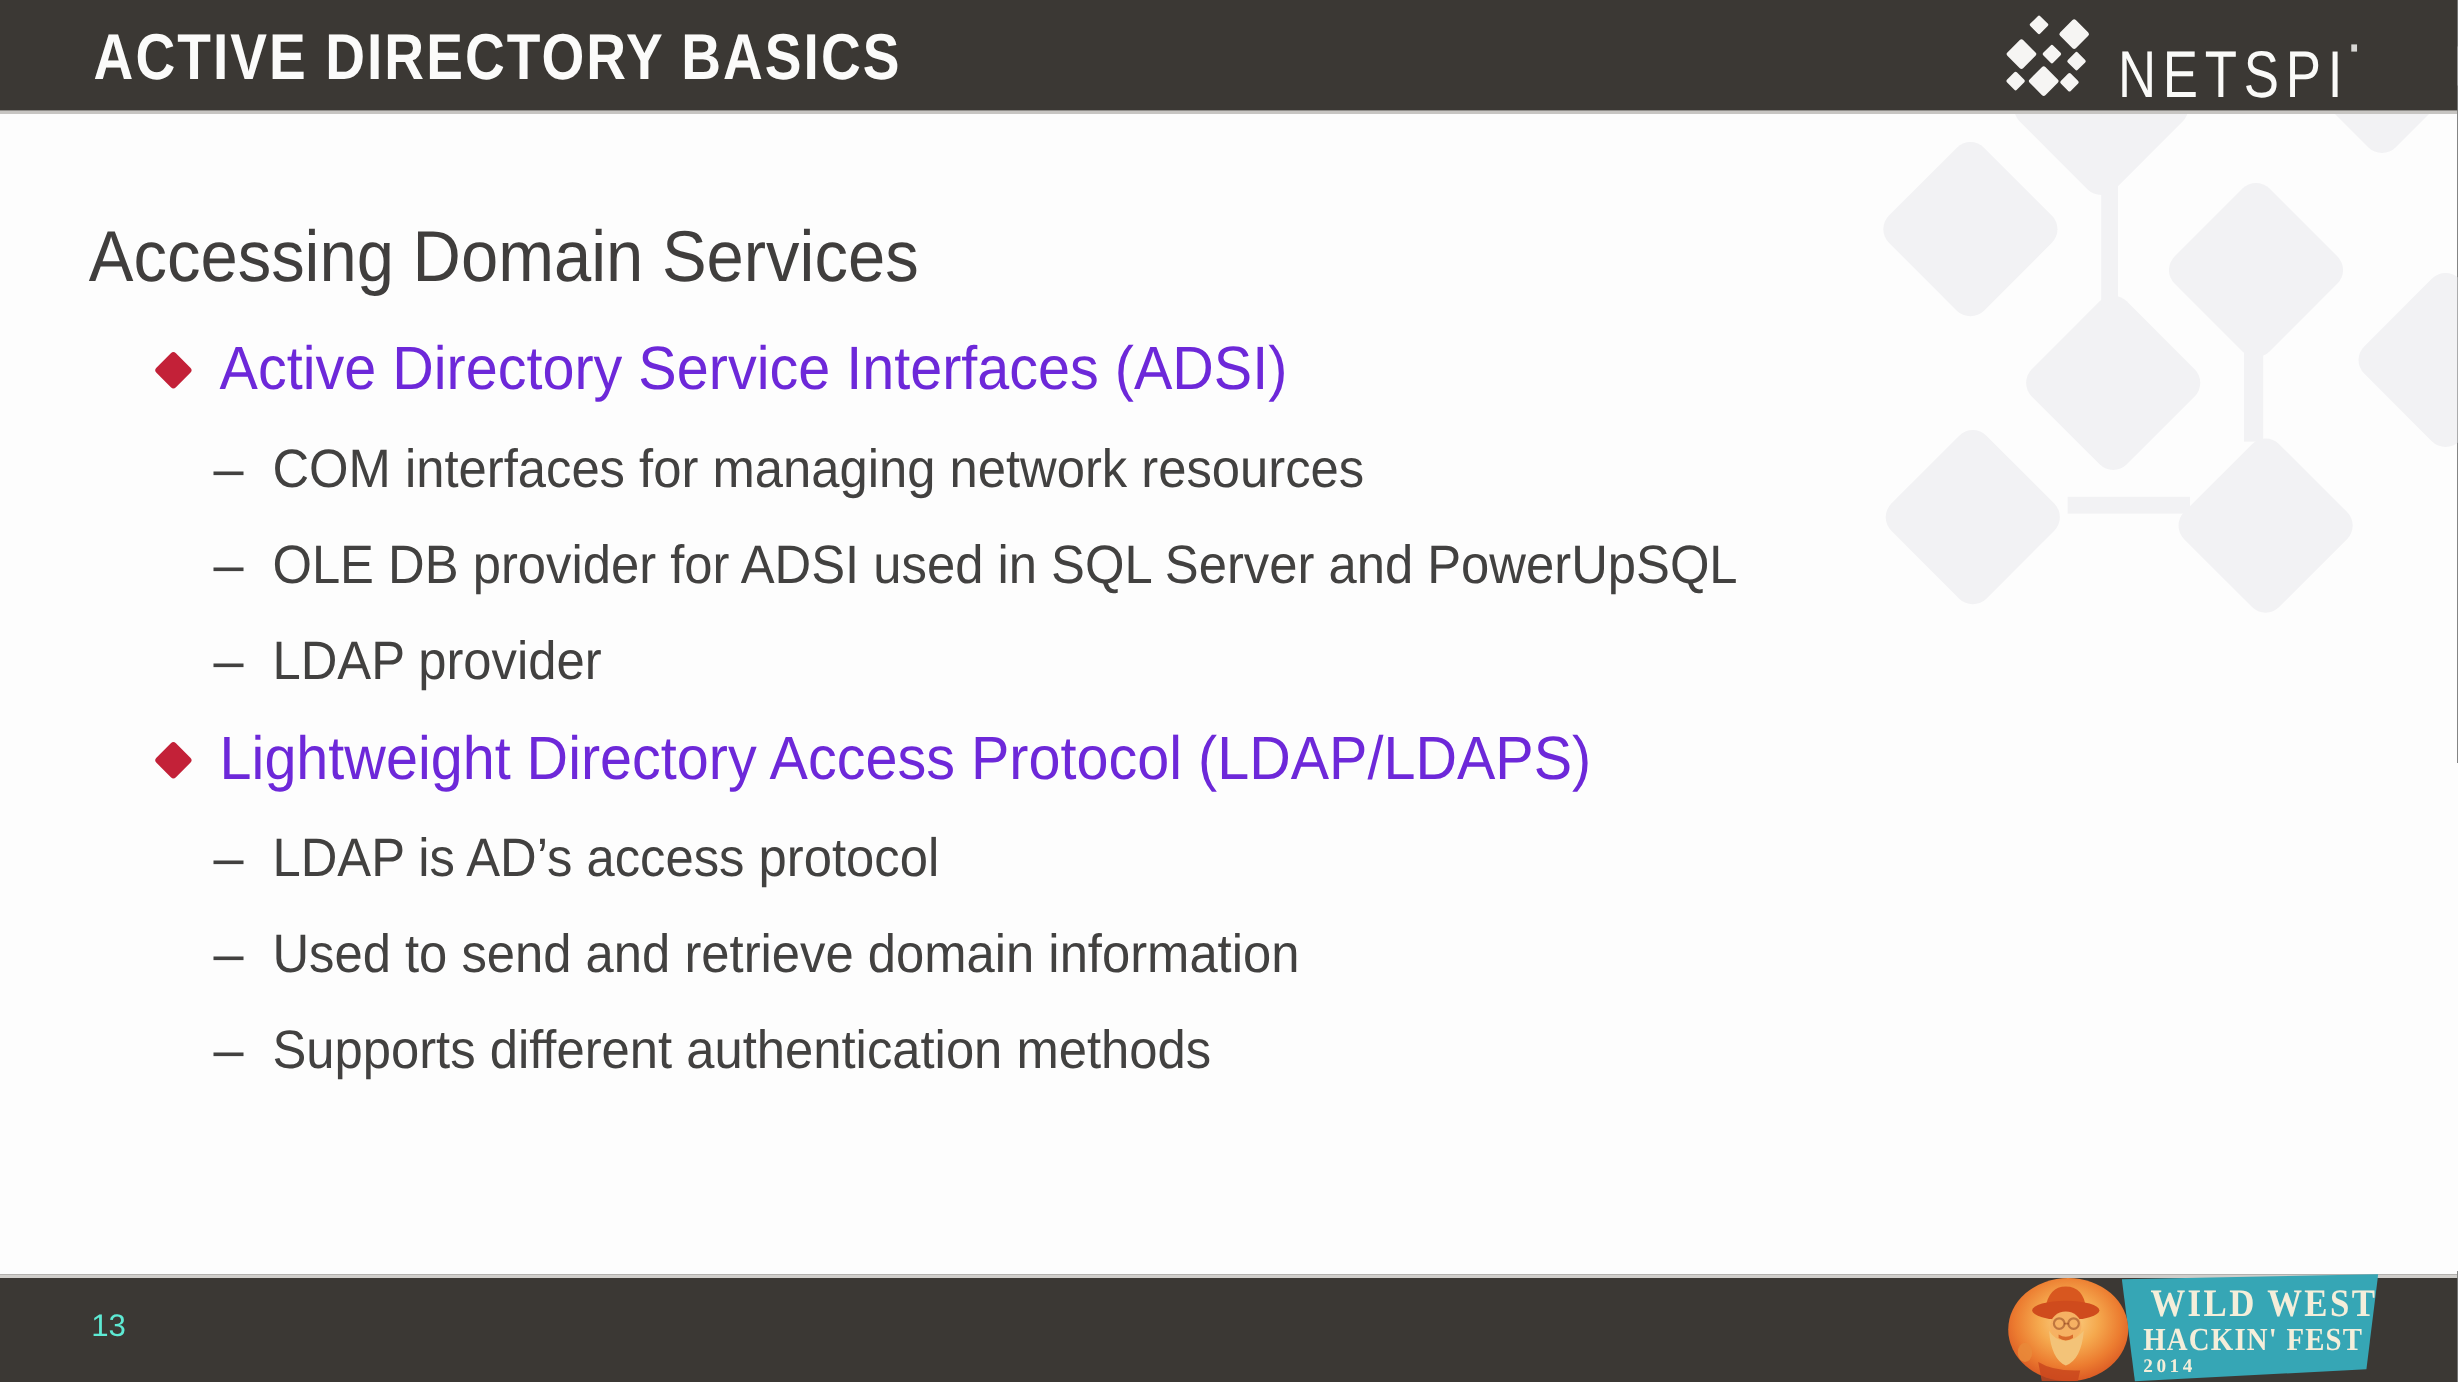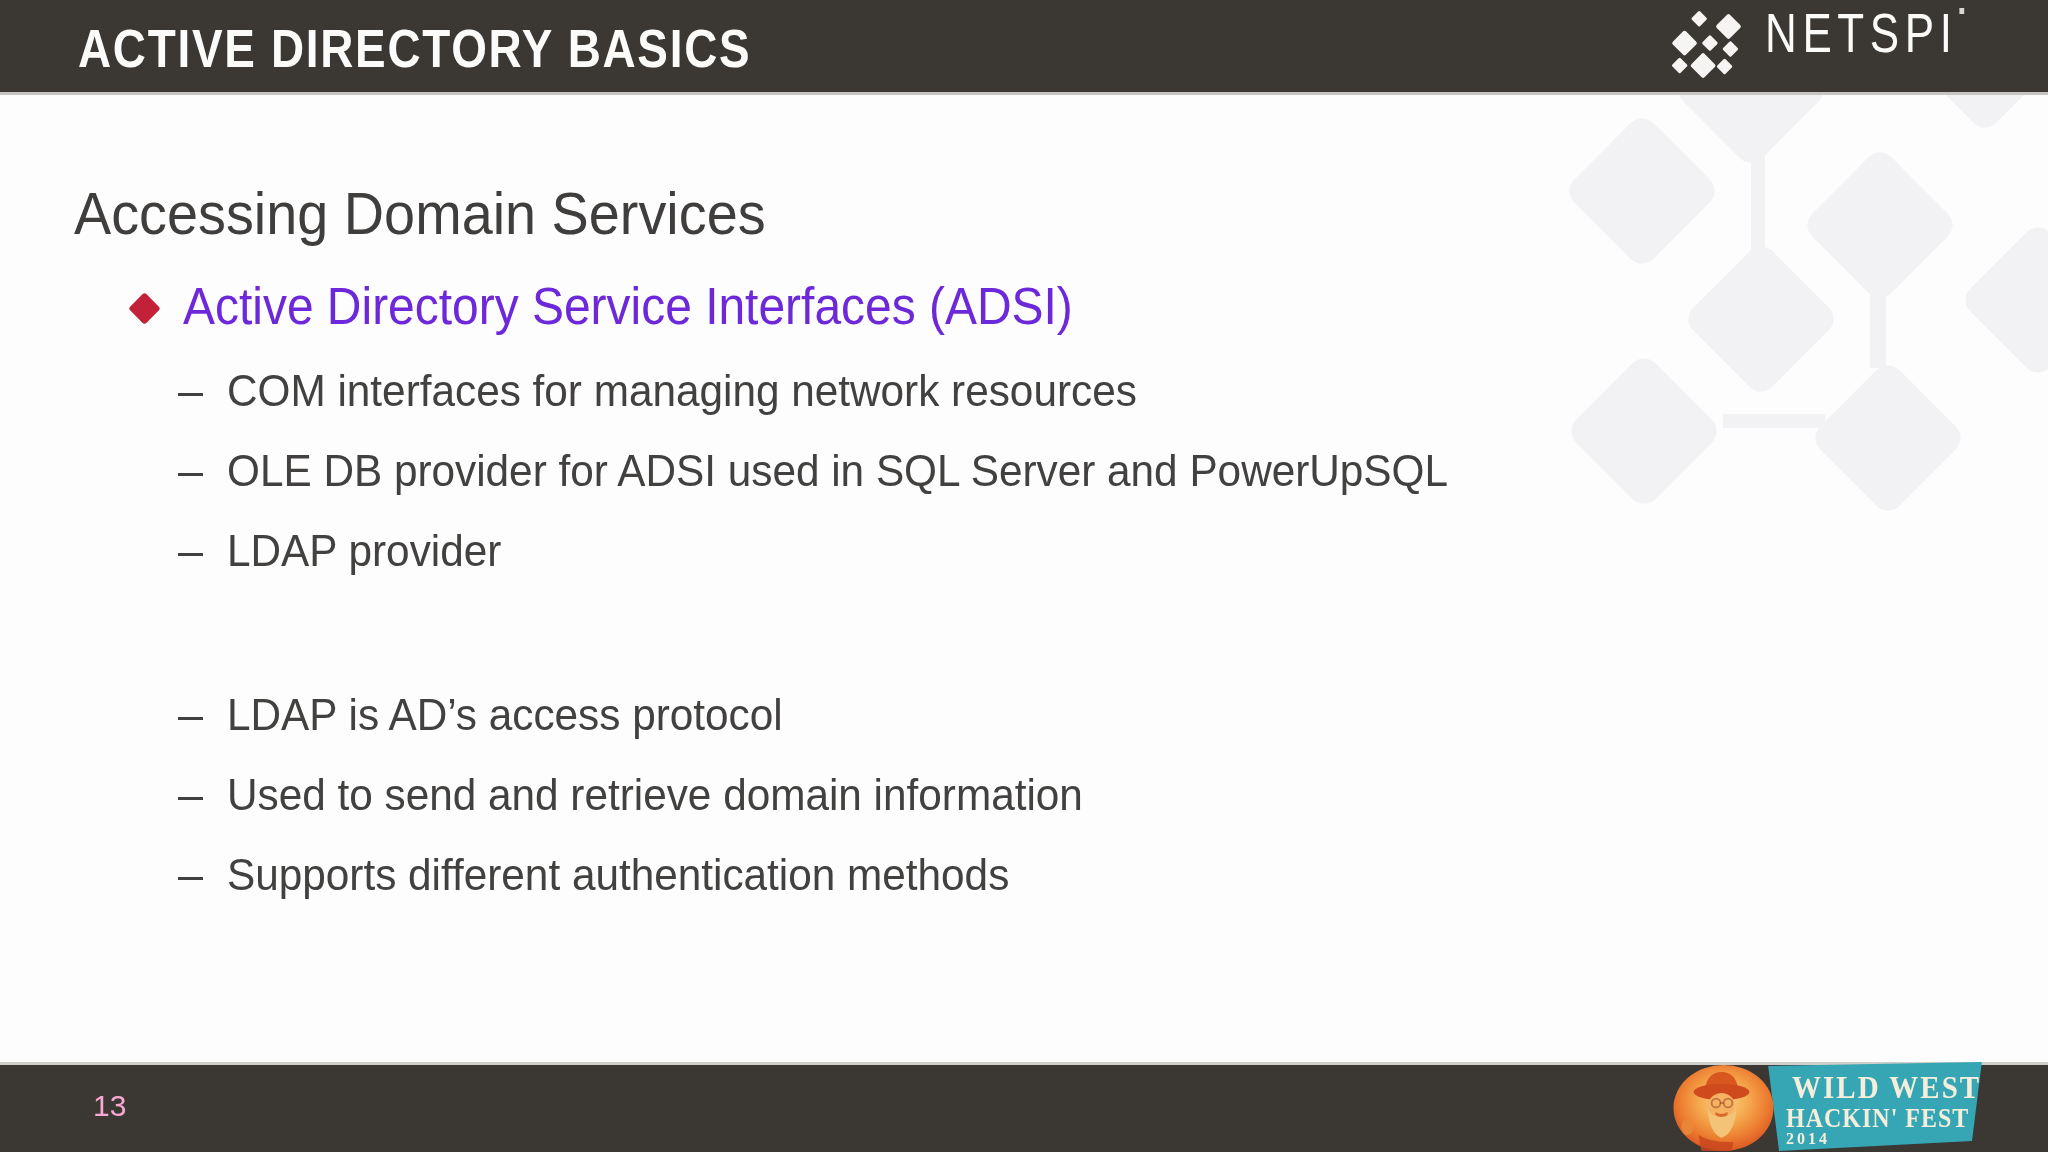--- a/index.html
+++ b/index.html
@@ -4,21 +4,21 @@
 <style>
   html,body{margin:0;padding:0;background:#222;}
   .slide{position:relative;width:2048px;height:1152px;background:#fdfdfd;overflow:hidden;
          font-family:"Liberation Sans",sans-serif;}
   
   .header{position:absolute;top:0;left:0;width:100%;height:92px;background:#3b3834;
           border-bottom:3px solid #c7c5c2;z-index:3;}
   .header-title{position:absolute;left:78px;top:21px;font-size:54px;font-weight:700;
           color:#fbfbfa;letter-spacing:2px;line-height:1;transform:scaleX(.85);
           transform-origin:0 0;white-space:nowrap;}
-  .netspi{position:absolute;right:34px;top:6px;height:84px;display:flex;align-items:flex-start;z-index:4;}
+  .netspi{position:absolute;right:34px;top:6px;height:84px;display:flex;align-items:flex-end;z-index:4;}
   .netspi-mark{width:88px;height:82px;margin-right:14px;}
   .netspi-word{font-size:55px;font-weight:300;color:#fafaf8;letter-spacing:7px;line-height:1;
           transform:scaleX(.8);transform-origin:0 50%;white-space:nowrap;}
   .tm-dot{display:inline-block;width:6px;height:6px;background:#d8d7d5;margin-left:2px;
           vertical-align:38px;}
   
   .watermark{position:absolute;top:0;left:0;width:2048px;height:1152px;z-index:0;}
   
   .content{position:absolute;inset:0;z-index:1;color:#413f3e;}
   .h1{position:absolute;left:74px;top:184px;font-size:60px;line-height:1;color:#403e3d;
@@ -26,21 +26,21 @@
   .row{position:absolute;display:flex;align-items:center;white-space:nowrap;}
   .row .txt{display:inline-block;transform:scaleX(.94);transform-origin:0 50%;}
   .lvl1{left:128px;height:51px;font-size:51px;color:#6d28d9;}
   .lvl2{left:178px;height:45px;font-size:45px;color:#424140;}
   .diamond{flex:0 0 auto;width:23px;height:23px;background:#c32138;border-radius:3px;
       transform:rotate(45deg);margin:4px 27px 0 5px;}
   .dash{flex:0 0 auto;width:49px;color:#424140;}
   
   .footer{position:absolute;left:0;bottom:0;width:100%;height:87px;background:#3b3834;
           border-top:3px solid #d0cecb;z-index:3;}
-  .page-num{position:absolute;left:93px;top:26px;font-size:30px;color:#f9a8d4;line-height:1;}
+  .page-num{position:absolute;left:76px;top:26px;font-size:26px;color:#5eead4;line-height:1;}
   
   .wwhf{position:absolute;left:1660px;top:1058px;width:388px;height:94px;z-index:4;}
   .wwhf-banner{position:absolute;left:106px;top:3px;width:218px;height:91px;background:#36a6b5;
           clip-path:polygon(1% 5.5%,99% 1%,94.5% 88%,6% 99%);
           font-family:Liberation Serif, serif;color:#f4eeda;font-weight:700;}
   .wwhf-l1{position:absolute;left:26px;top:8px;font-size:29px;letter-spacing:2px;
           transform:scaleY(1.12);transform-origin:0 0;white-space:nowrap;}
   .wwhf-l2{position:absolute;left:20px;top:42px;font-size:24px;letter-spacing:1px;
           transform:scaleY(1.12);transform-origin:0 0;white-space:nowrap;}
   .wwhf-l3{position:absolute;left:20px;top:69px;font-size:16px;letter-spacing:3px;white-space:nowrap;}
@@ -99,20 +99,24 @@
       <span class="txt">COM interfaces for managing network resources</span>
     </div>
     <div class="row lvl2" style="top:448px">
       <span class="dash">–</span>
       <span class="txt">OLE DB provider for ADSI used in SQL Server and PowerUpSQL</span>
     </div>
     <div class="row lvl2" style="top:528px">
       <span class="dash">–</span>
       <span class="txt">LDAP provider</span>
     </div>
+    <div class="row lvl1" style="top:606px">
+      <span class="diamond"></span>
+      <span class="txt">Lightweight Directory Access Protocol (LDAP/LDAPS)</span>
+    </div>
     <div class="row lvl2" style="top:692px">
       <span class="dash">–</span>
       <span class="txt">LDAP is AD’s access protocol</span>
     </div>
     <div class="row lvl2" style="top:772px">
       <span class="dash">–</span>
       <span class="txt">Used to send and retrieve domain information</span>
     </div>
     <div class="row lvl2" style="top:852px">
       <span class="dash">–</span>

